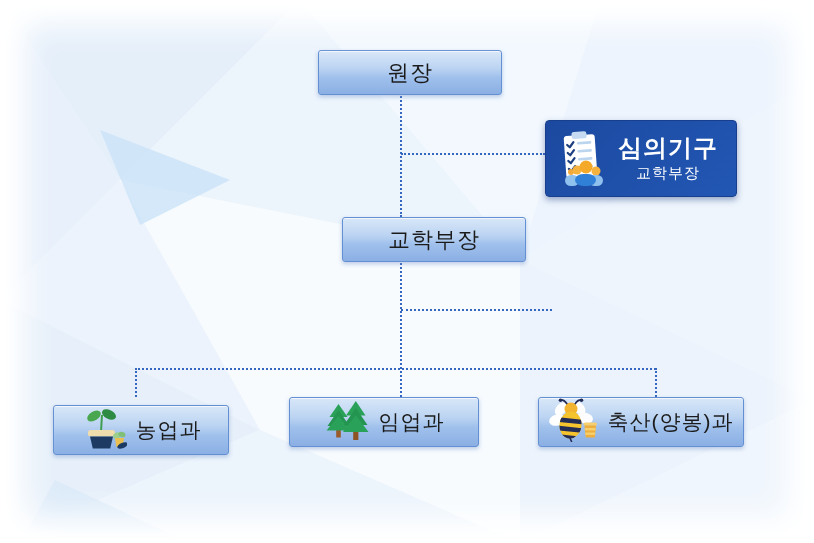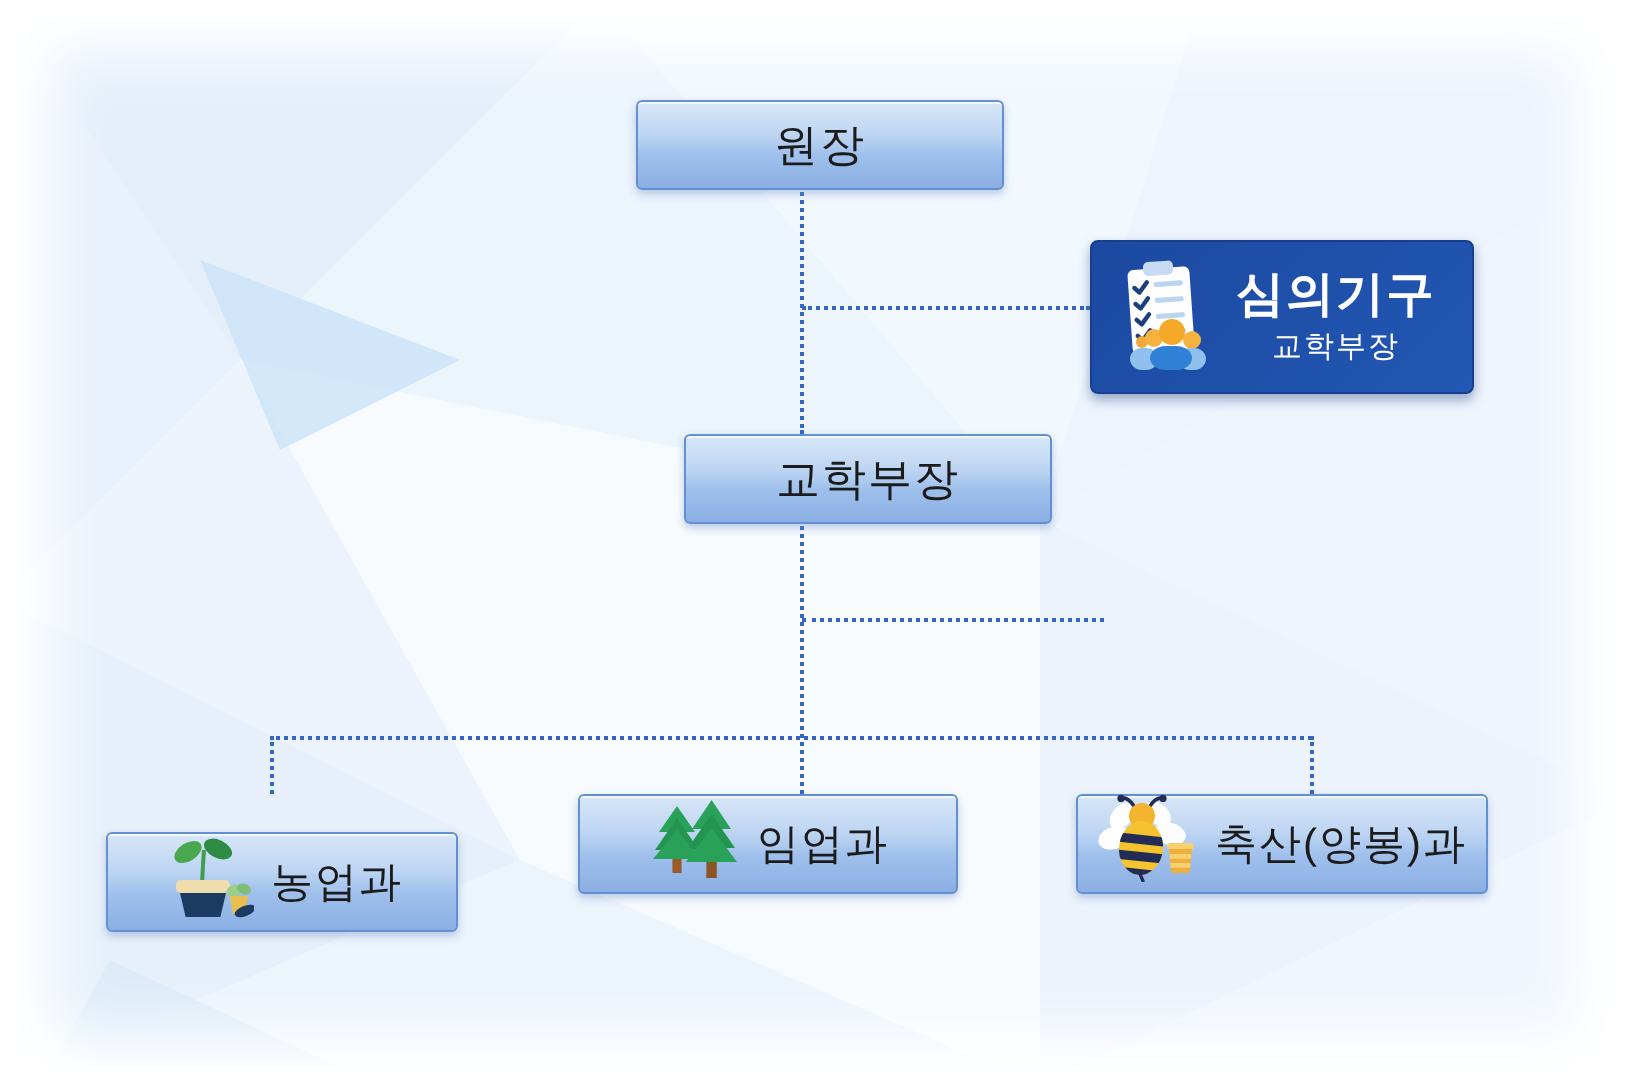--- a/index.html
+++ b/index.html
@@ -38,21 +38,21 @@
   }
   .node-dark .txt{display:flex;flex-direction:column;align-items:center;flex:1;}
   .node-dark .title{font-size:24px;font-weight:bold;letter-spacing:1px;line-height:1.15;}
   .node-dark .subtitle{font-size:15px;letter-spacing:1px;margin-top:3px;}
 
   
   #n-director{left:318px;top:50px;width:182px;height:43px;}
   #n-committee{left:545px;top:120px;width:192px;height:77px;}
   #n-dean{left:310px;top:217px;width:182px;height:43px;margin-left:32px;}
   #n-admin{left:552px;top:288px;width:180px;height:45px;}
-  #n-agriculture{left:53px;top:416px;width:174px;height:48px;}
+  #n-agriculture{left:53px;top:405px;width:174px;height:48px;}
   #n-forestry{left:289px;top:397px;width:188px;height:48px;align-items:center;}
   #n-livestock{left:538px;top:397px;width:204px;height:48px;justify-content:center;}
 
   
   #c-v1{left:400px;top:93px;height:124px;}
   #c-h1{left:401px;top:153px;width:144px;}
   #c-v2{left:400px;top:260px;height:137px;}
   #c-h2{left:401px;top:309px;width:151px;}
   #c-h3{left:135px;top:368px;width:521px;}
   #c-v3{left:135px;top:368px;height:29px;}

